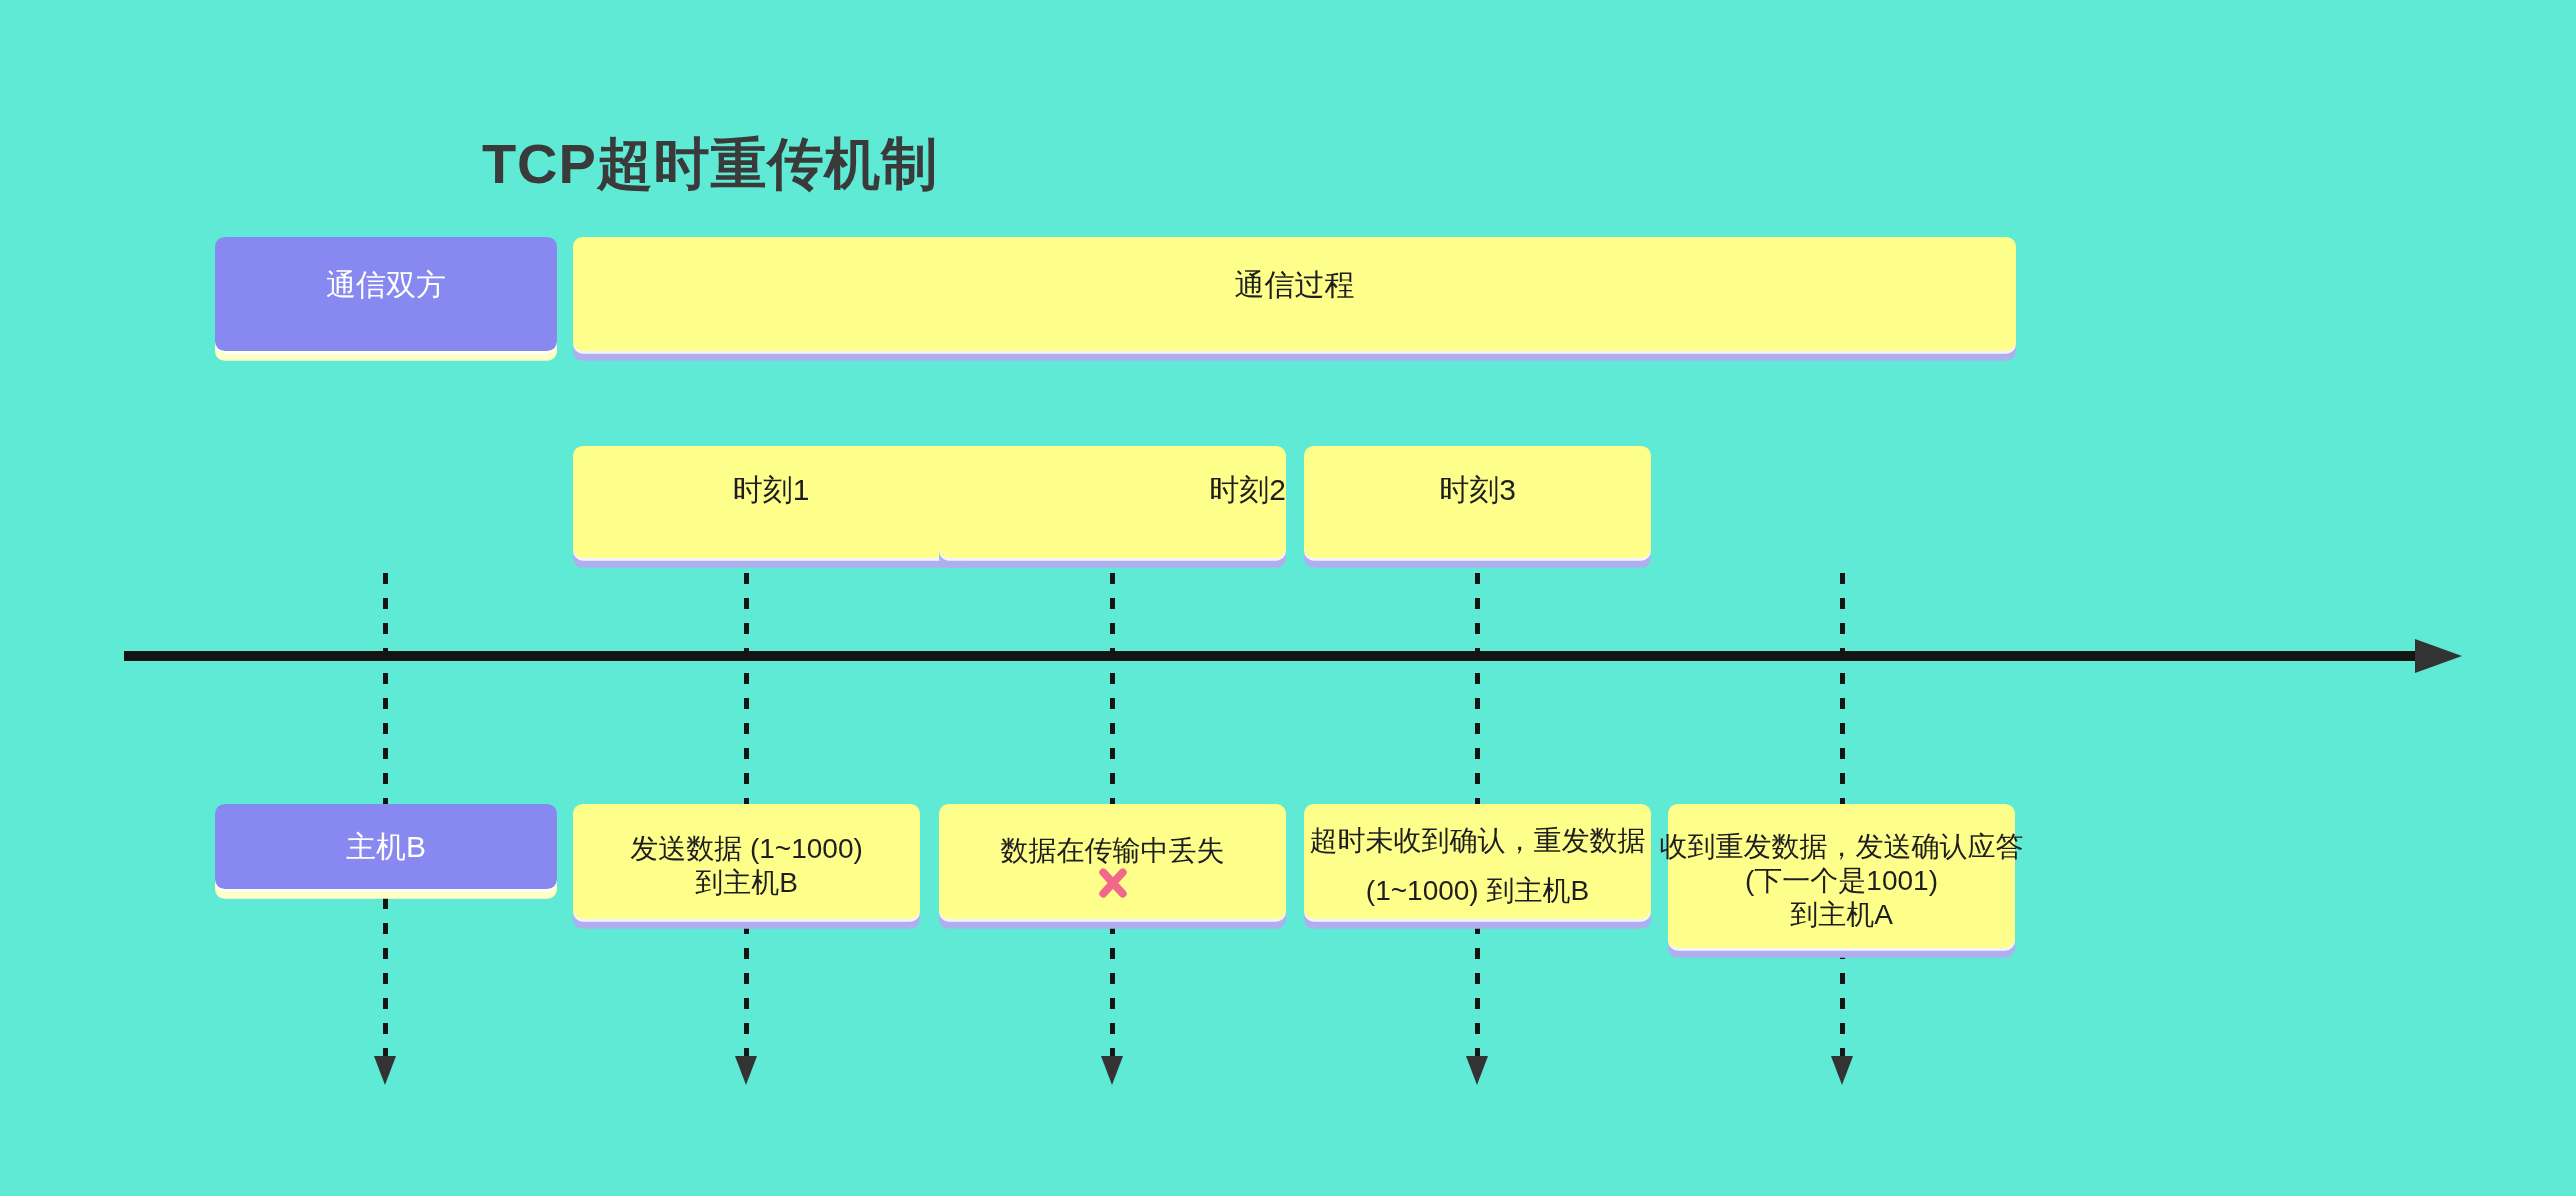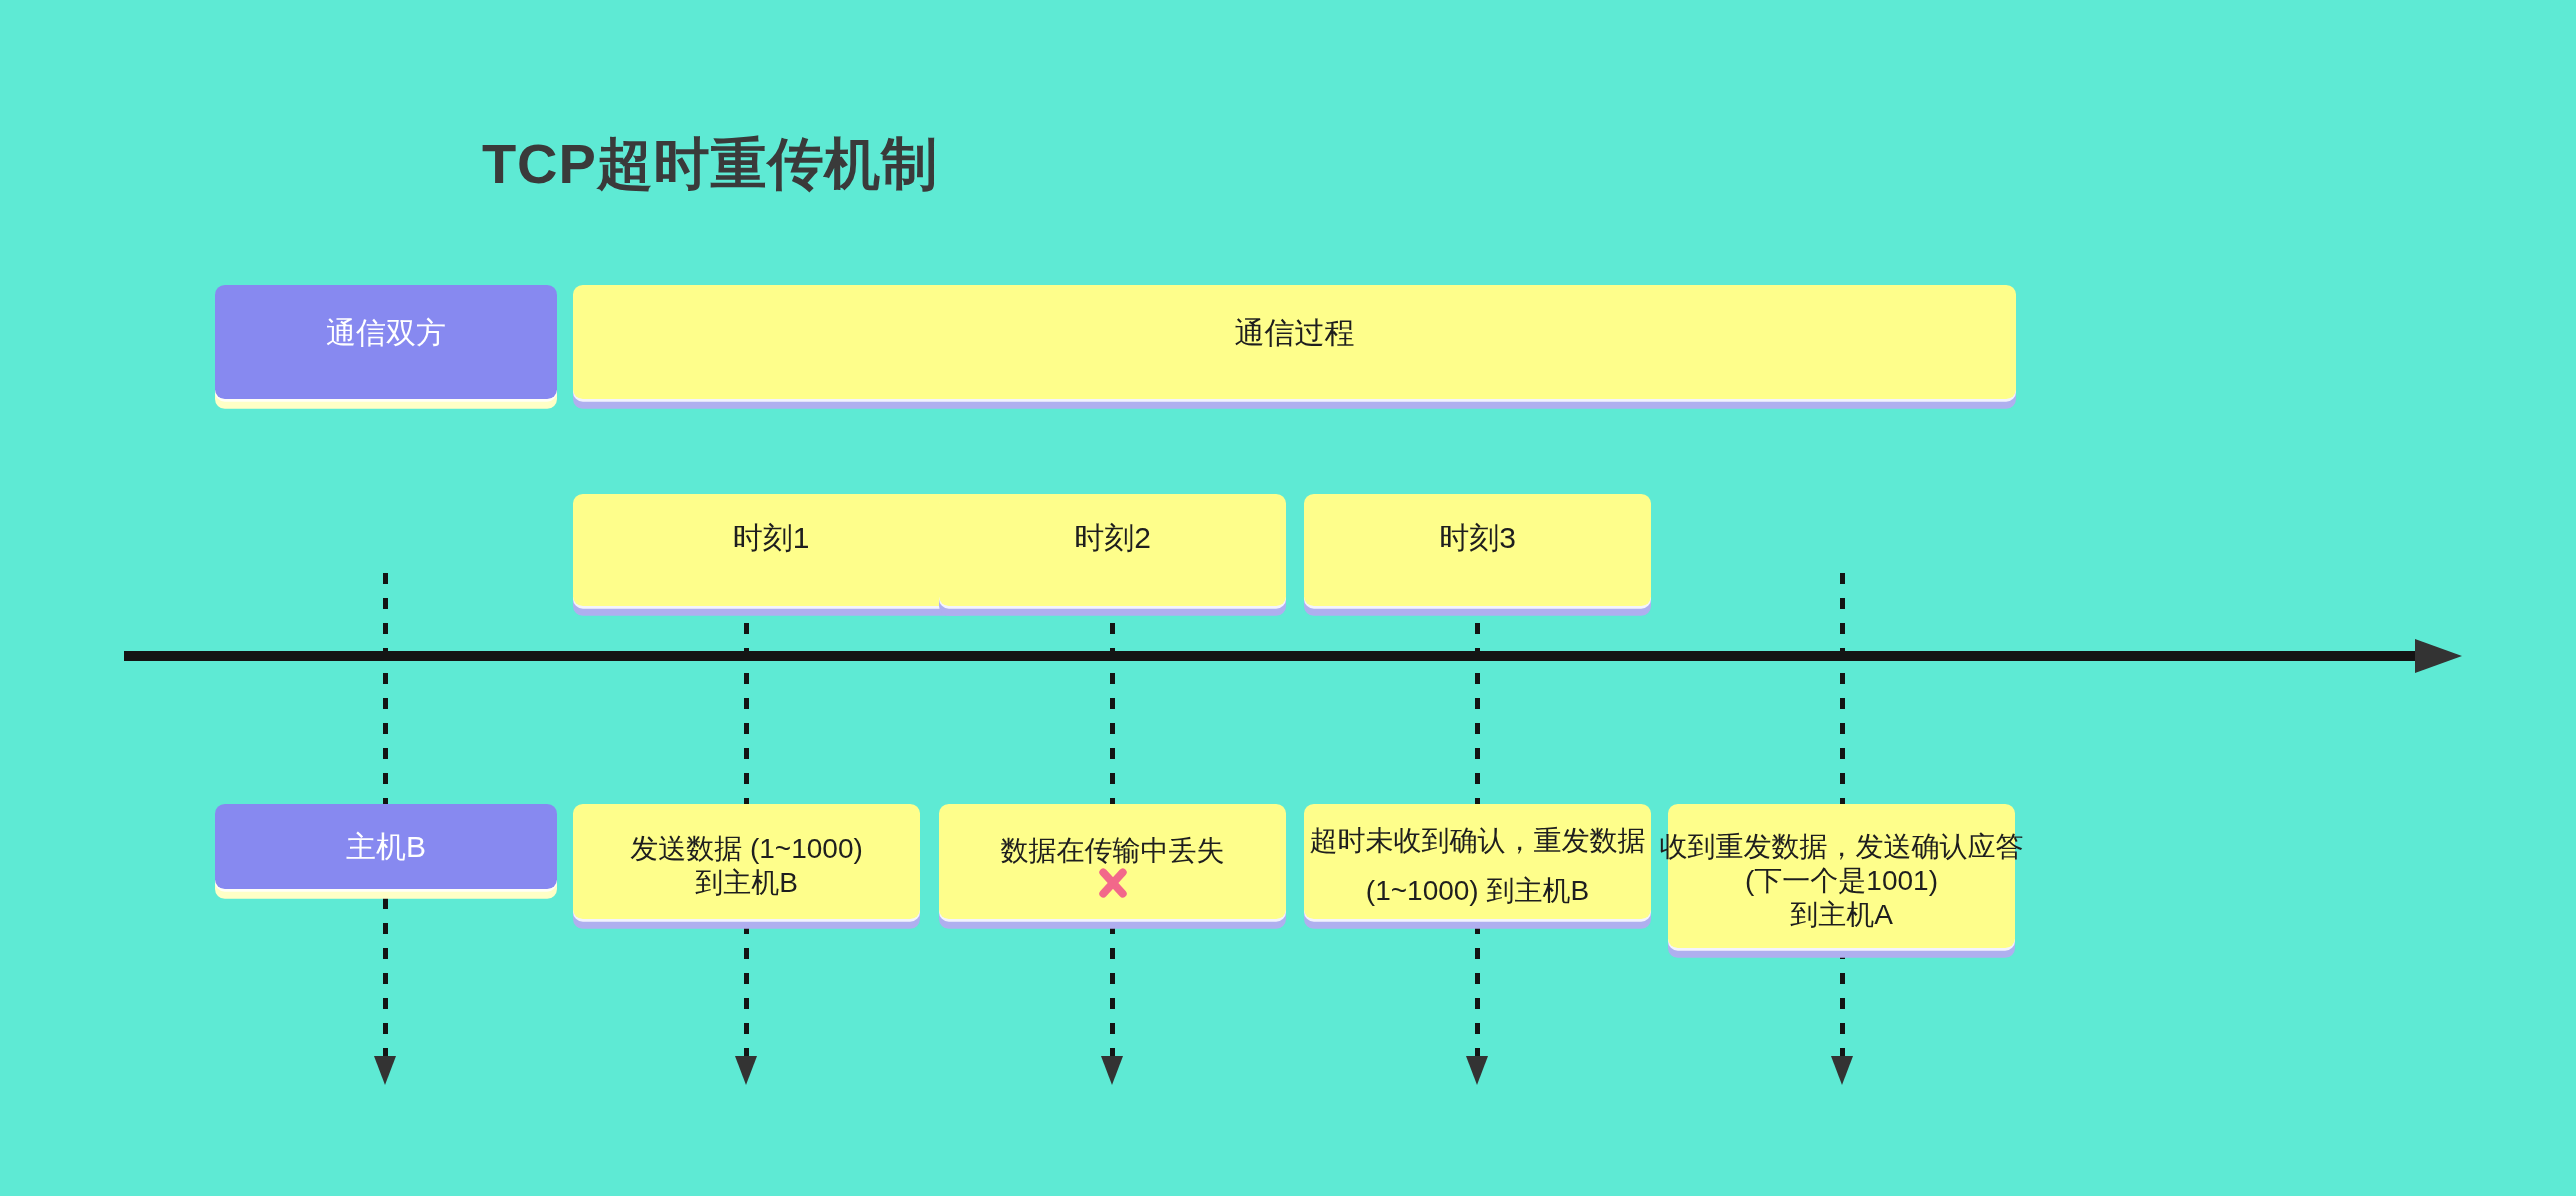--- a/index.html
+++ b/index.html
@@ -21,21 +21,21 @@
     background:var(--purple,#8789f0);
     color:var(--text_on_purple,#ffffff);
     box-shadow:0 2.7px 0 rgba(255,255,255,.85), 0 9.8px 0 var(--purple_shadow,#ffffc6);
   }
   .box.yellow{
     background:var(--yellow,#fefe8b);
     color:var(--ink,#1e1e1e);
     box-shadow:0 2.7px 0 rgba(255,255,255,.85), 0 9.8px 0 var(--yellow_shadow,#afafef);
   }
   .box .lbl{font-size:30px;line-height:36px;white-space:nowrap;}
-  .toppad{justify-content:flex-start;margin-top:48px;}
+  .toppad{justify-content:flex-start;}
   .r1.toppad{padding-top:29.5px;}
   .r2.toppad{padding-top:26px;}
   .centerpad{justify-content:center;}
 
   .note{
     font-size:28px;line-height:34px;
     justify-content:center;padding-top:9px;
   }
   .note .line{white-space:nowrap;display:block;}
 
@@ -86,21 +86,21 @@
   <div class="box purple r1 toppad" style="left:215px;top:237px;width:342px;height:114px;">
     <span class="lbl">通信双方</span>
   </div>
   <div class="box yellow r1 toppad" style="left:573px;top:237px;width:1443px;height:114px;">
     <span class="lbl">通信过程</span>
   </div>
 
   <div class="box yellow r2 toppad" style="left:573px;top:446px;width:396px;height:112px;">
     <span class="lbl">时刻1</span>
   </div>
-  <div class="box yellow r2 toppad" style="left:939px;top:446px;width:347px;height:112px;">
+  <div class="box yellow r2 toppad" style="left:939px;top:446px;width:347px;height:112px;align-items:flex-end;">
     <span class="lbl">时刻2</span>
   </div>
   <div class="box yellow r2 toppad" style="left:1304px;top:446px;width:347px;height:112px;">
     <span class="lbl">时刻3</span>
   </div>
 
   <div class="box purple centerpad" style="left:215px;top:804px;width:342px;height:85px;">
     <span class="lbl">主机B</span>
   </div>
 

